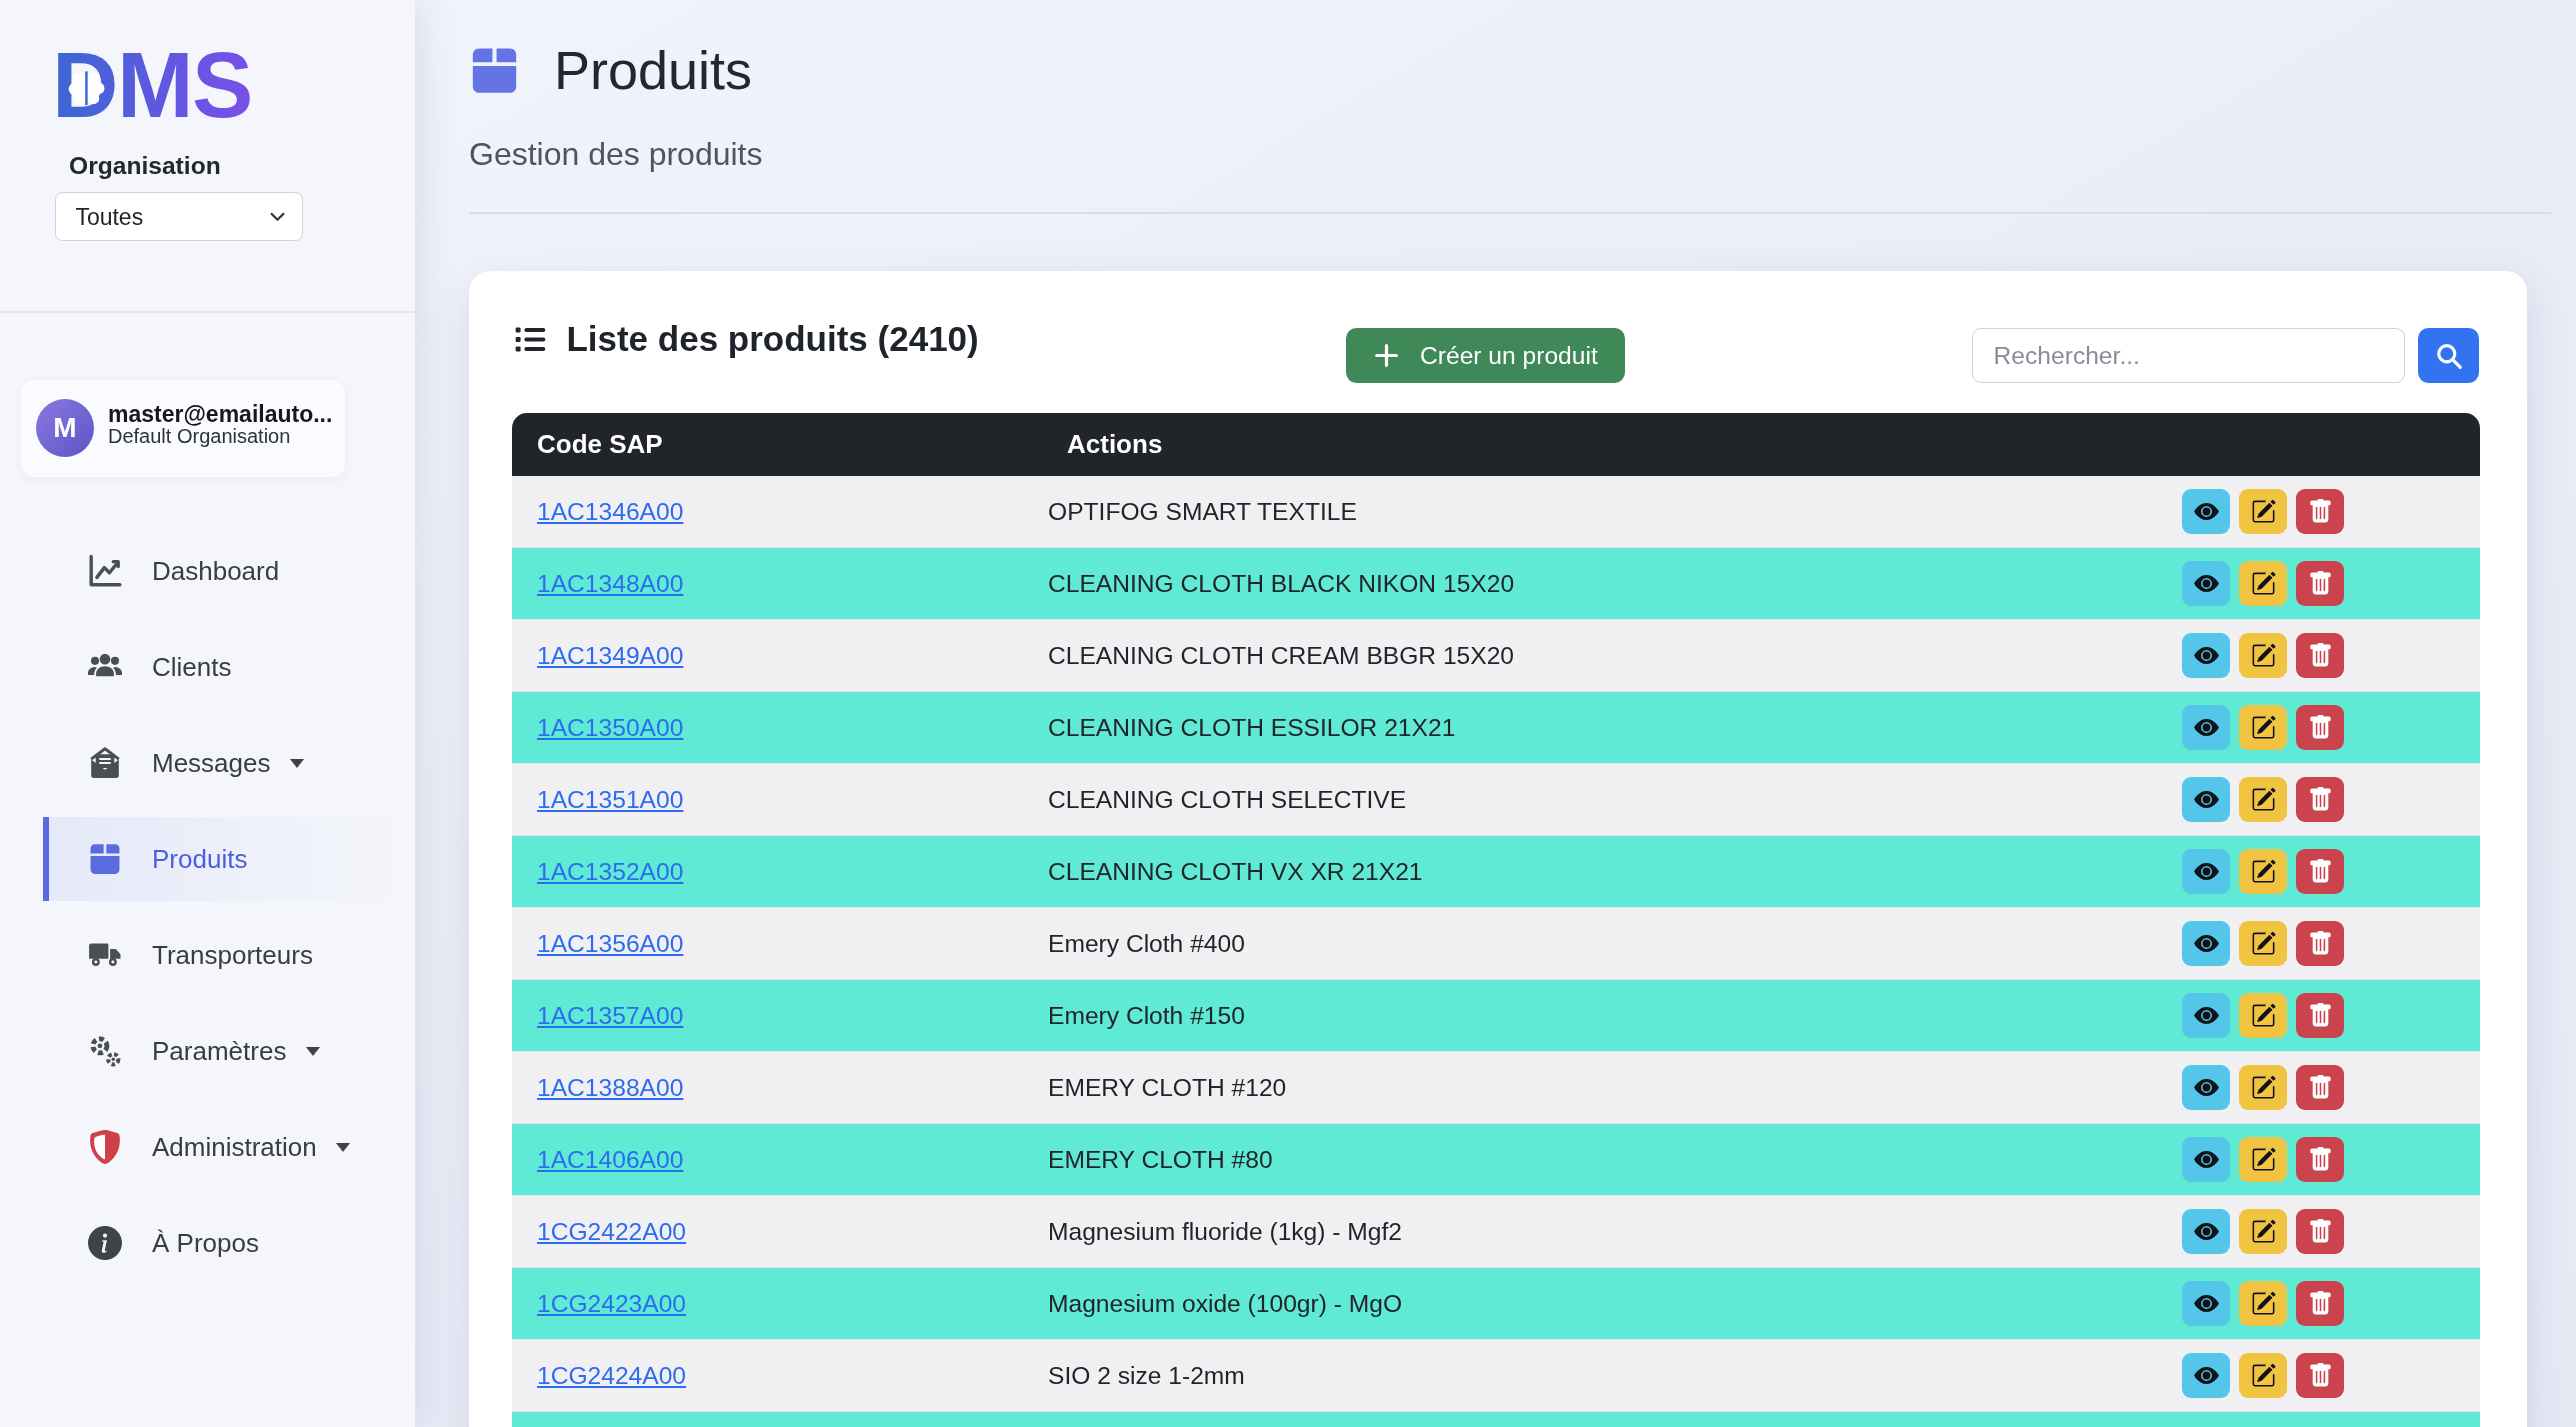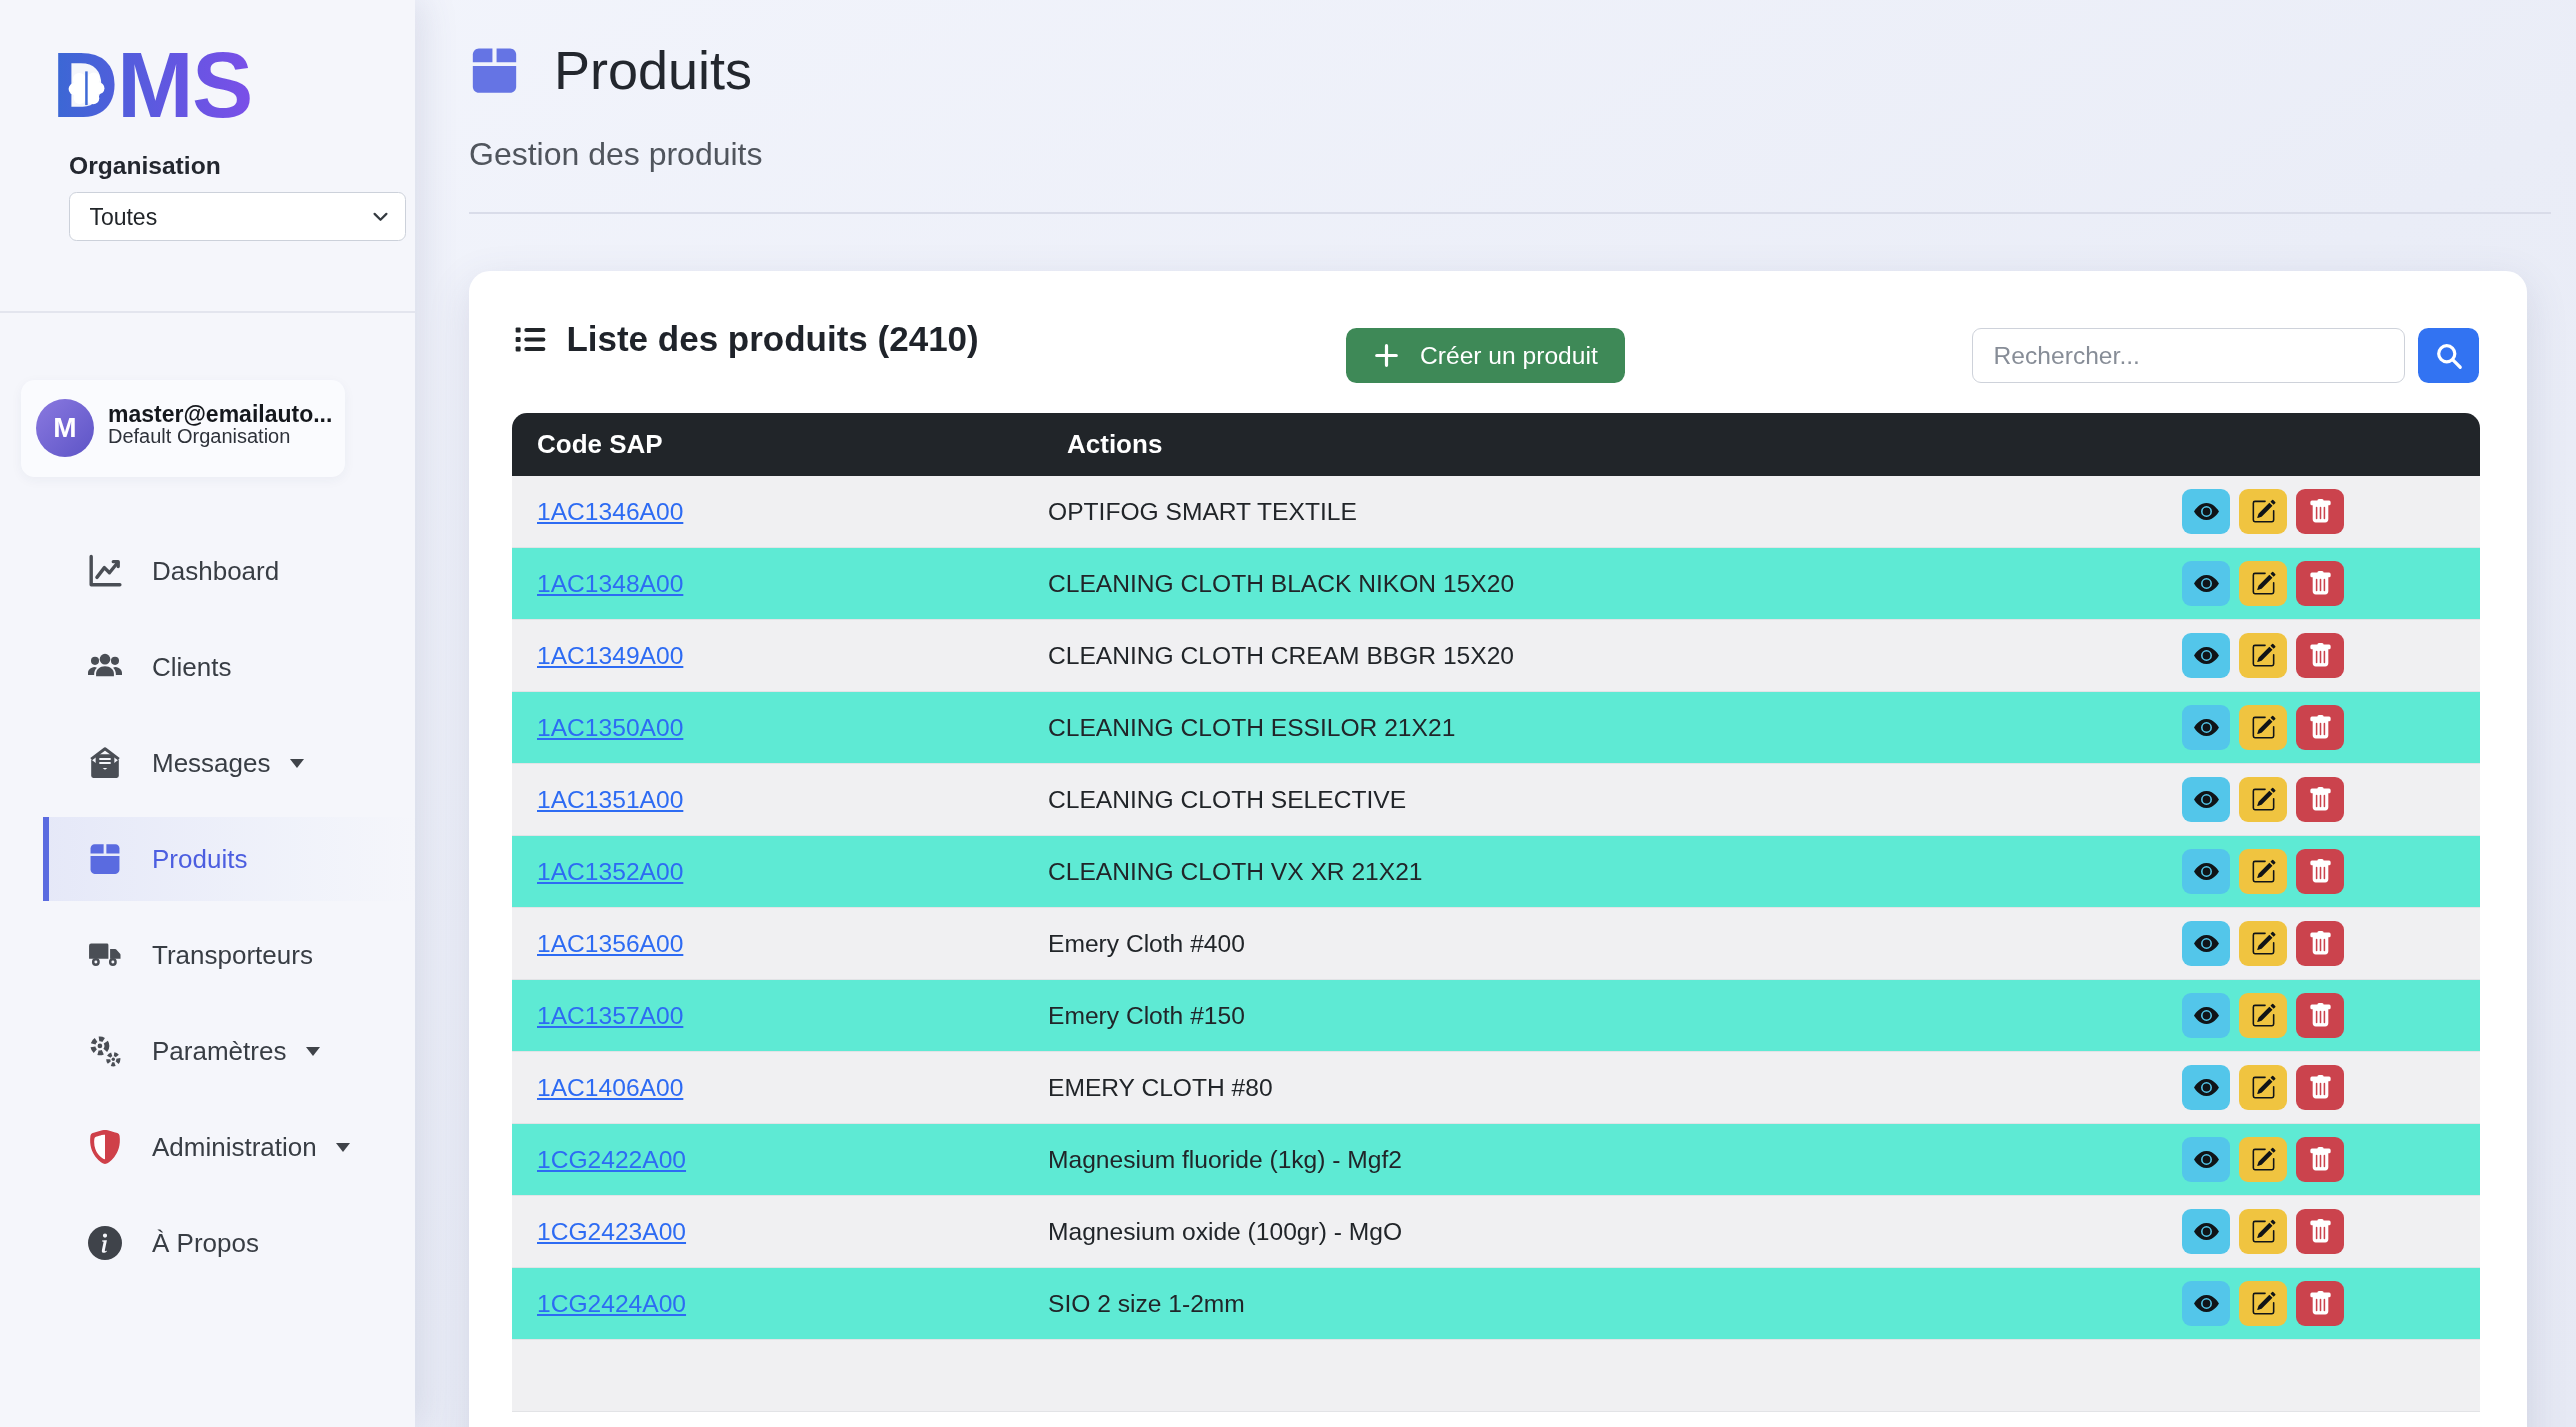--- a/index.html
+++ b/index.html
@@ -19,21 +19,21 @@
     z-index: 5;
   }
   .logo { position: absolute; left: 52px; top: 36px; height: 98px; position: absolute; }
   .logo-text {
     font-size: 92px; font-weight: 800; line-height: 98px; letter-spacing: -1.5px;
     background: linear-gradient(90deg, #3a68d4 0%, #5f58e0 55%, #7a4fe8 100%);
     -webkit-background-clip: text; background-clip: text; color: transparent;
   }
   .brain { position: absolute; left: 12px; top: 30px; width: 46px; height: 46px; }
   .org-label { position: absolute; left: 69px; top: 152px; font-size: 24.6px; font-weight: 600; color: #23272f; }
-  .org-select-wrap { position: absolute; left: 69px; top: 192px; width: 337px; height: 49px; }
+  .org-select-wrap { position: absolute; left: 55px; top: 192px; width: 248px; height: 49px; }
   .org-select {
     width: 100%; height: 100%; appearance: none; -webkit-appearance: none;
     border: 1.5px solid #ccd1da; border-radius: 7.5px; background: #ffffff;
     font-family: inherit; font-size: 23px; color: #212529; padding: 0 45px 0 19.4px;
   }
   .org-chevron { position: absolute; right: 15px; top: 14px; width: 21px; height: 21px; pointer-events: none; }
   .sidebar-divider { position: absolute; left: 0; top: 311px; width: 415px; height: 1.5px; background: #e3e5ee; }
 
   .user-card {
     position: absolute; left: 21px; top: 380px; width: 324px; height: 97px;
@@ -523,20 +523,43 @@
         </svg>
       </button>
       <button class="act-btn act-del">
         <svg viewBox="0 0 16 16" fill="currentColor">
           <path d="M2.5 1a1 1 0 0 0-1 1v1a1 1 0 0 0 1 1H3v9a2 2 0 0 0 2 2h6a2 2 0 0 0 2-2V4h.5a1 1 0 0 0 1-1V2a1 1 0 0 0-1-1H10a1 1 0 0 0-1-1H7a1 1 0 0 0-1 1H2.5zm3 4a.5.5 0 0 1 .5.5v7a.5.5 0 0 1-1 0v-7a.5.5 0 0 1 .5-.5zM8 5a.5.5 0 0 1 .5.5v7a.5.5 0 0 1-1 0v-7A.5.5 0 0 1 8 5zm3 .5v7a.5.5 0 0 1-1 0v-7a.5.5 0 0 1 1 0z"></path>
         </svg>
       </button>
     </div>
   </div>
 
+  <div class="trow">
+    <div class="td-code"><a>1AC1388A00</a></div>
+    <div class="td-desc">EMERY CLOTH #120</div>
+    <div class="td-actions">
+      <button class="act-btn act-view">
+        <svg viewBox="0 0 16 16" fill="currentColor">
+          <path d="M10.5 8a2.5 2.5 0 1 1-5 0 2.5 2.5 0 0 1 5 0z"></path>
+          <path d="M0 8s3-5.5 8-5.5S16 8 16 8s-3 5.5-8 5.5S0 8 0 8zm8 3.5a3.5 3.5 0 1 0 0-7 3.5 3.5 0 0 0 0 7z"></path>
+        </svg>
+      </button>
+      <button class="act-btn act-edit">
+        <svg viewBox="0 0 16 16" fill="currentColor">
+          <path d="M15.502 1.94a.5.5 0 0 1 0 .706L14.459 3.69l-2-2L13.502.646a.5.5 0 0 1 .707 0l1.293 1.293zm-1.75 2.456-2-2L4.939 9.21a.5.5 0 0 0-.121.196l-.805 2.414a.25.25 0 0 0 .316.316l2.414-.805a.5.5 0 0 0 .196-.12l6.813-6.814z"></path>
+          <path d="M1 13.5A1.5 1.5 0 0 0 2.5 15h11a1.5 1.5 0 0 0 1.5-1.5v-6a.5.5 0 0 0-1 0v6a.5.5 0 0 1-.5.5h-11a.5.5 0 0 1-.5-.5v-11a.5.5 0 0 1 .5-.5H9a.5.5 0 0 0 0-1H2.5A1.5 1.5 0 0 0 1 2.5v11z"></path>
+        </svg>
+      </button>
+      <button class="act-btn act-del">
+        <svg viewBox="0 0 16 16" fill="currentColor">
+          <path d="M2.5 1a1 1 0 0 0-1 1v1a1 1 0 0 0 1 1H3v9a2 2 0 0 0 2 2h6a2 2 0 0 0 2-2V4h.5a1 1 0 0 0 1-1V2a1 1 0 0 0-1-1H10a1 1 0 0 0-1-1H7a1 1 0 0 0-1 1H2.5zm3 4a.5.5 0 0 1 .5.5v7a.5.5 0 0 1-1 0v-7a.5.5 0 0 1 .5-.5zM8 5a.5.5 0 0 1 .5.5v7a.5.5 0 0 1-1 0v-7A.5.5 0 0 1 8 5zm3 .5v7a.5.5 0 0 1-1 0v-7a.5.5 0 0 1 1 0z"></path>
+        </svg>
+      </button>
+    </div>
+  </div>
 
   <div class="trow">
     <div class="td-code"><a>1AC1406A00</a></div>
     <div class="td-desc">EMERY CLOTH #80</div>
     <div class="td-actions">
       <button class="act-btn act-view">
         <svg viewBox="0 0 16 16" fill="currentColor">
           <path d="M10.5 8a2.5 2.5 0 1 1-5 0 2.5 2.5 0 0 1 5 0z"></path>
           <path d="M0 8s3-5.5 8-5.5S16 8 16 8s-3 5.5-8 5.5S0 8 0 8zm8 3.5a3.5 3.5 0 1 0 0-7 3.5 3.5 0 0 0 0 7z"></path>
         </svg>

